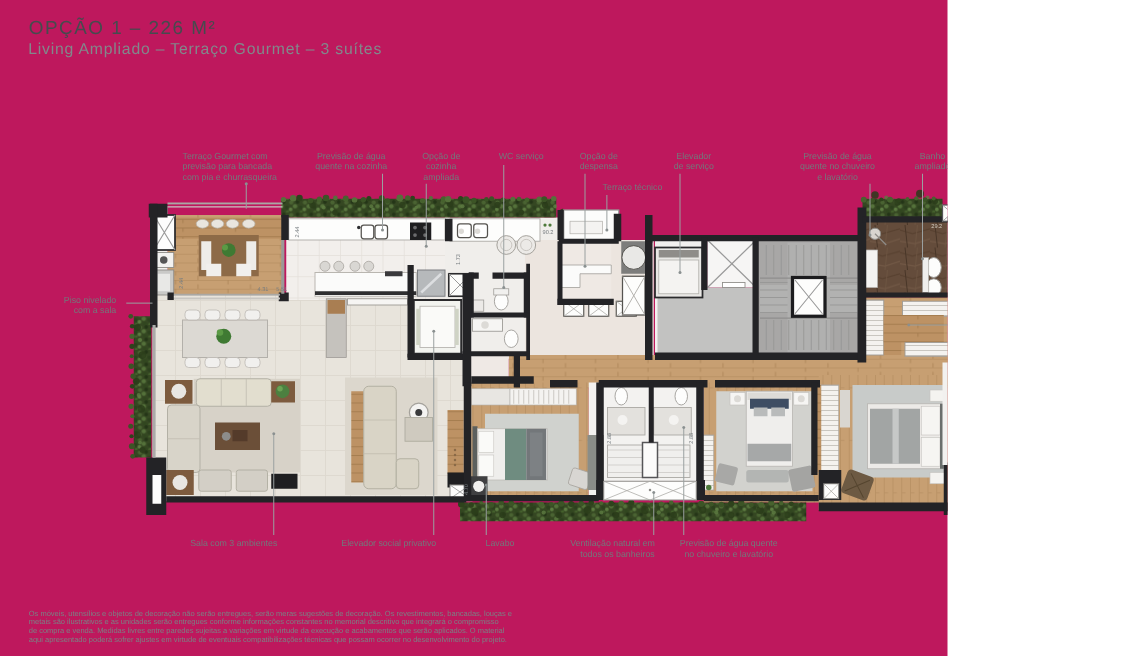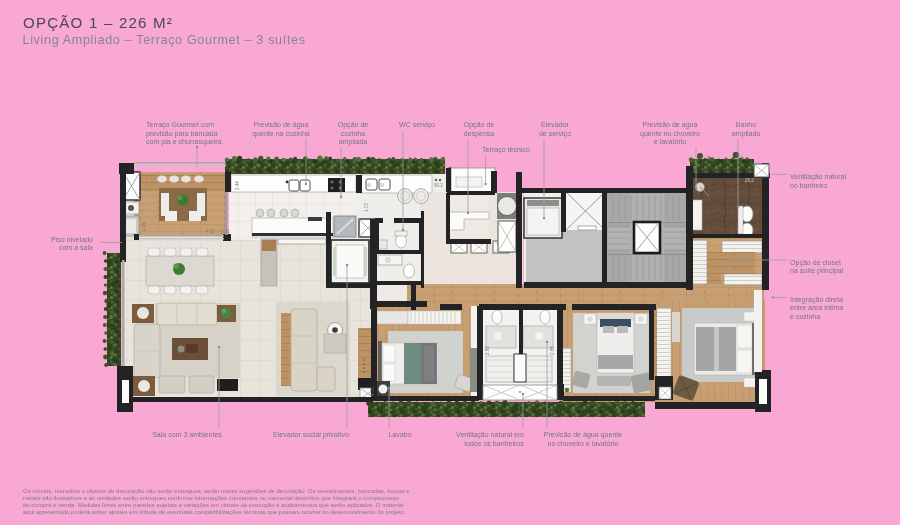--- a/index.html
+++ b/index.html
@@ -1,16 +1,16 @@
 <!DOCTYPE html>
 <html><head>
 <meta charset="utf-8">
 <style>
 html,body{margin:0;padding:0;background:#fff;}
-#page{position:relative;width:900px;height:525px;background:#f9a8d4;overflow:hidden;
+#page{position:relative;width:758px;height:525px;background:#be185d;overflow:hidden;
 font-family:"Liberation Sans",sans-serif;}
 svg{display:block;}
 </style>
 </head>
 <body>
 <div id="page">
 <svg width="900" height="525" viewBox="0 0 900 525">
 <defs>
 <pattern id="hedge" width="11" height="10" patternUnits="userSpaceOnUse">
   <rect width="11" height="10" fill="#354722"></rect>

